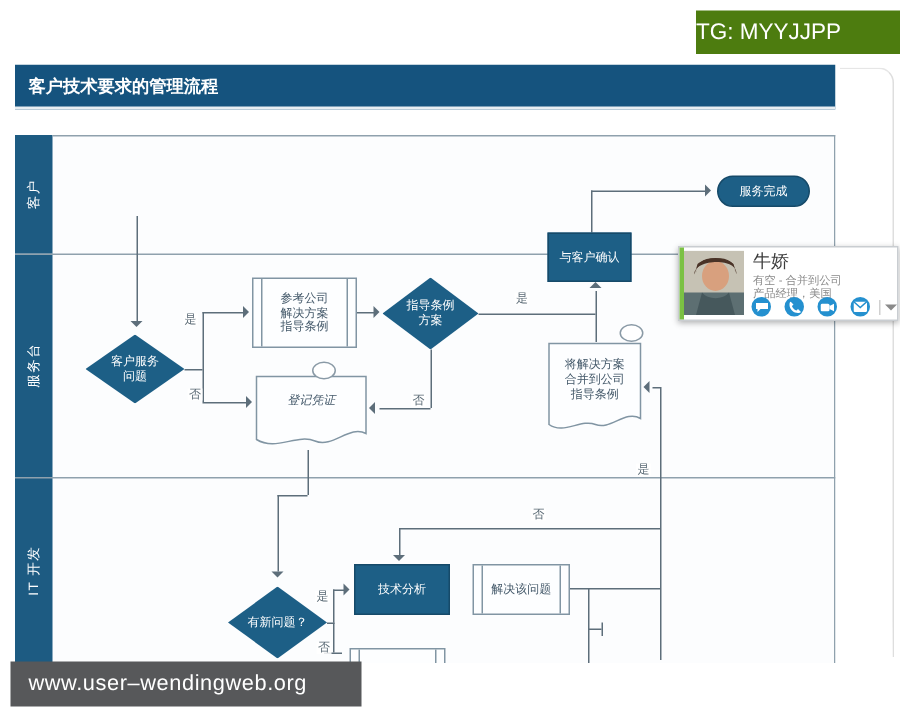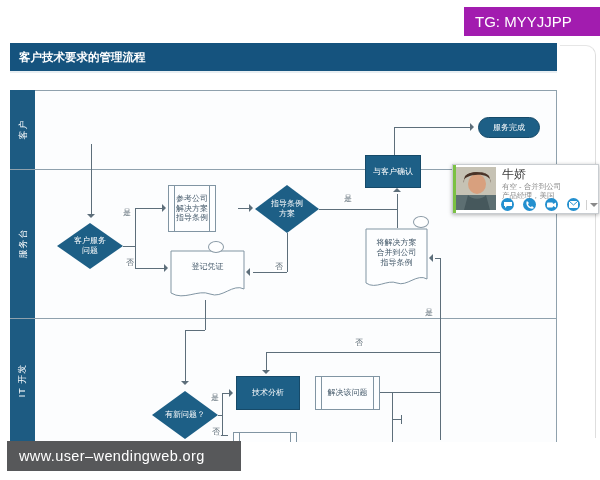--- a/index.html
+++ b/index.html
@@ -1,21 +1,21 @@
 <!DOCTYPE html>
 <html><head>
 <meta charset="utf-8">
 <style>
   html,body{margin:0;padding:0;}
   body{width:600px;height:480px;position:relative;background:#ffffff;
        font-family:"Liberation Sans","DejaVu Sans",sans-serif;overflow:hidden;}
 
   
-  .tg-badge{position:absolute;left:464px;top:7px;right:0;height:29px;background:#a21caf;
-            color:#fff;font-size:15px;display:flex;align-items:center;padding-left:11px;}
+  .tg-badge{position:absolute;left:464px;top:7px;right:0;height:29px;background:#4d7c0f;
+            color:#fff;font-size:15px;display:flex;align-items:center;}
 
   
   .panel-edge{position:absolute;left:560px;top:45px;width:35px;height:392px;
               border-right:1px solid #dedede;border-top:1px solid #e6e6e6;border-radius:0 10px 0 0;}
 
   
   .diagram{position:absolute;left:10px;top:43px;width:547px;height:399px;overflow:hidden;}
   .title-bar{position:absolute;left:0;top:0;width:547px;height:30px;background:#15537e;
              color:#fff;font-size:11.5px;font-weight:bold;display:flex;align-items:center;
              padding-left:9px;box-sizing:border-box;border-bottom:2px solid #e8eef2;}
@@ -163,36 +163,36 @@
 
   <div class="node dark" style="left:355px;top:112px;width:56px;height:33px;">
     <span>与客户确认</span>
   </div>
 
   <div class="node diamond" style="left:47px;top:180px;width:66px;height:46px;">
     <span>客户服务</span>
     <span>问题</span>
   </div>
 
-  <div class="node subproc" style="left:158px;top:142px;width:48px;height:47px;">
+  <div class="node subproc" style="left:158px;top:142px;width:70px;height:47px;">
     <span>参考公司</span>
     <span>解决方案</span>
     <span>指导条例</span>
   </div>
 
   <div class="node diamond" style="left:245px;top:142px;width:64px;height:48px;">
     <span>指导条例</span>
     <span>方案</span>
   </div>
 
   <div class="doc" style="left:160px;top:207px;width:75px;height:50px;">
     <svg width="75" height="50" viewBox="0 0 75 50">
       <path d="M1,1 H74 V39 C63,33 52,49 40,44 C28,39 14,51 1,43 Z" fill="#fdfeff" stroke="#8195a3" stroke-width="1"></path>
     </svg>
-    <div class="doc-text" style="top:12px;">
+    <div class="doc-text" style="top:12px;font-style:italic;">
       <span>登记凭证</span>
     </div>
   </div>
   <div class="bubble" style="left:198px;top:198px;"></div>
 
   <div class="doc" style="left:355px;top:185px;width:63px;height:62px;">
     <svg width="63" height="62" viewBox="0 0 63 62">
       <path d="M1,1 H62 V51 C52,45 42,59 32,55 C22,51 11,62 1,55 Z" fill="#fdfeff" stroke="#8195a3" stroke-width="1"></path>
     </svg>
     <div class="doc-text" style="top:10px;">

